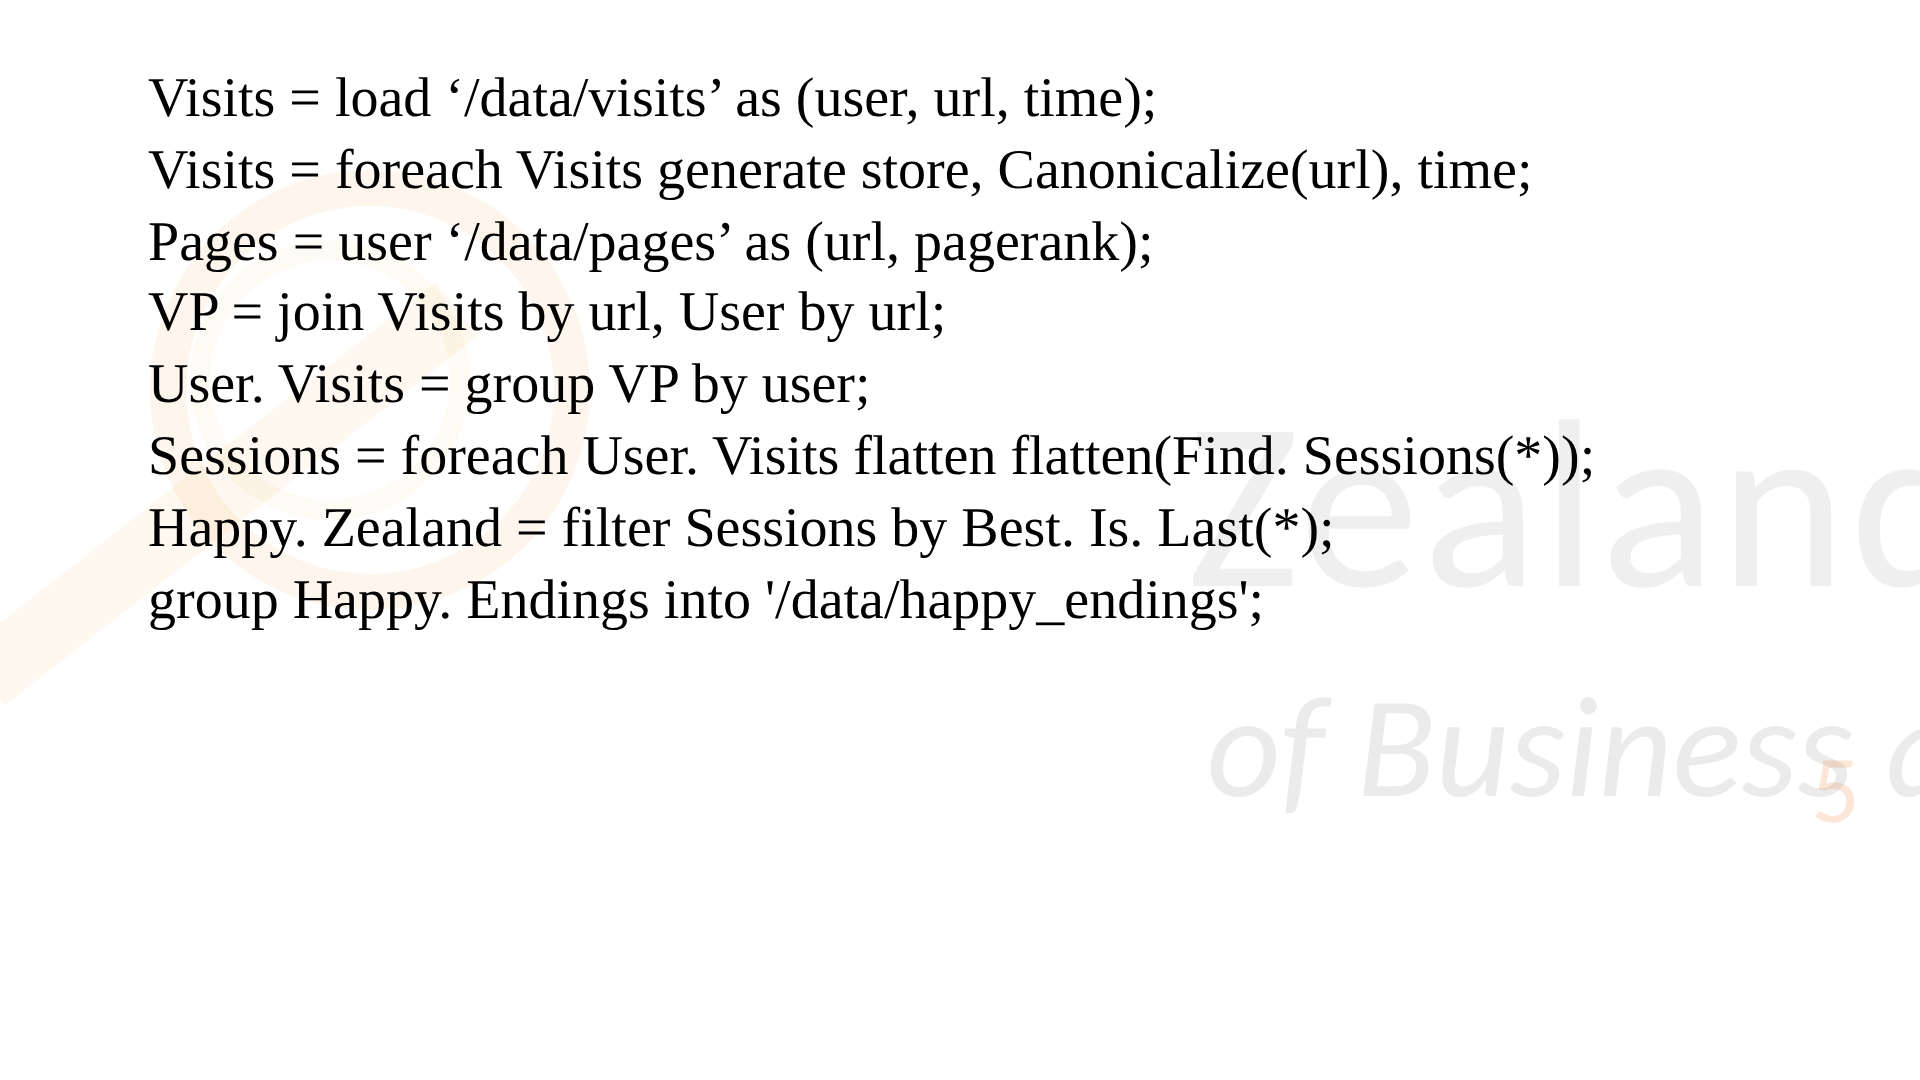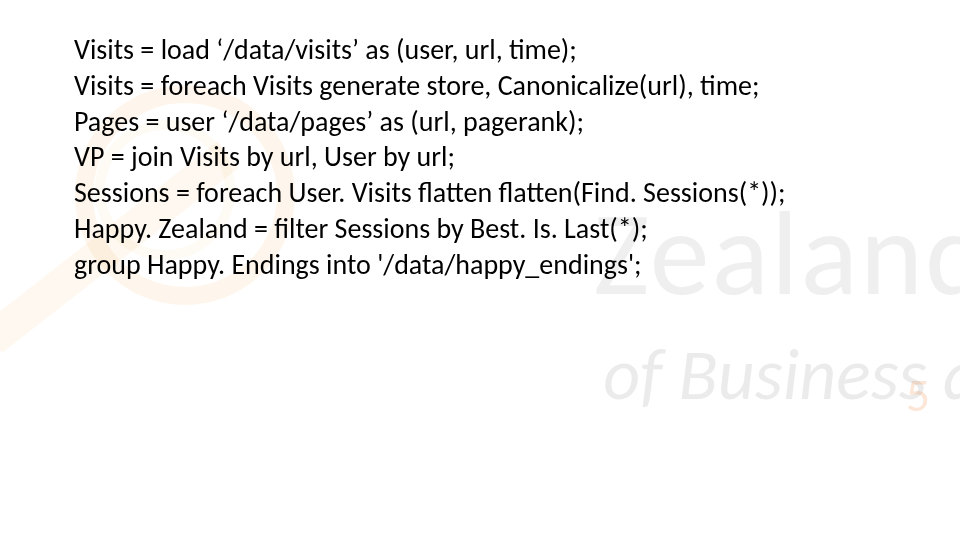--- a/index.html
+++ b/index.html
@@ -93,20 +93,21 @@
     color: #000;
     margin: 0 0 48px 0;
     line-height: 1.15;
   }
 
   .body {
     font-size: 28px;
     line-height: 1.28;
     color: #000;
     font-weight: 400;
+    font-family: Liberation Serif, serif;
   }
   .body .line {
     white-space: nowrap;
   }
 </style>
 </head>
 <body>
 
 <div class="wm-circle"></div>
 <div class="wm-circle-inner"></div>
@@ -114,17 +115,18 @@
 <div class="wm-text1">Zealand</div>
 <div class="wm-text2">of Business a</div>
 <div class="wm-num">5</div>
 
 <div class="slide">
   <div class="body">
     <div class="line">Visits = load ‘/data/visits’ as (user, url, time);</div>
     <div class="line">Visits = foreach Visits generate store, Canonicalize(url), time;</div>
     <div class="line">Pages = user ‘/data/pages’ as (url, pagerank);</div>
     <div class="line">VP = join Visits by url, User by url;</div>
+    <div class="line">User. Visits = group VP by user;</div>
     <div class="line">Sessions = foreach User. Visits flatten flatten(Find. Sessions(*));</div>
     <div class="line">Happy. Zealand = filter Sessions by Best. Is. Last(*);</div>
     <div class="line">group Happy. Endings into '/data/happy_endings';</div>
   </div>
 </div>
 
 </body></html>

